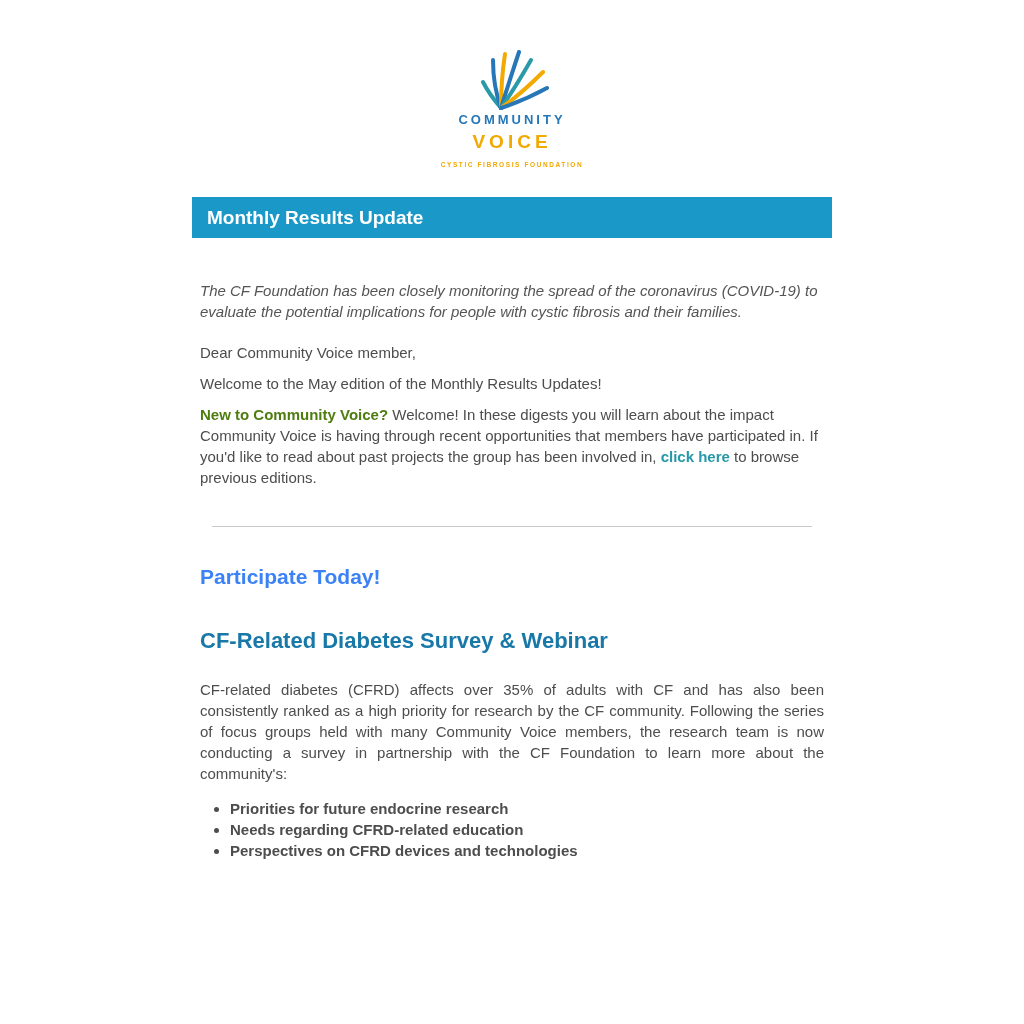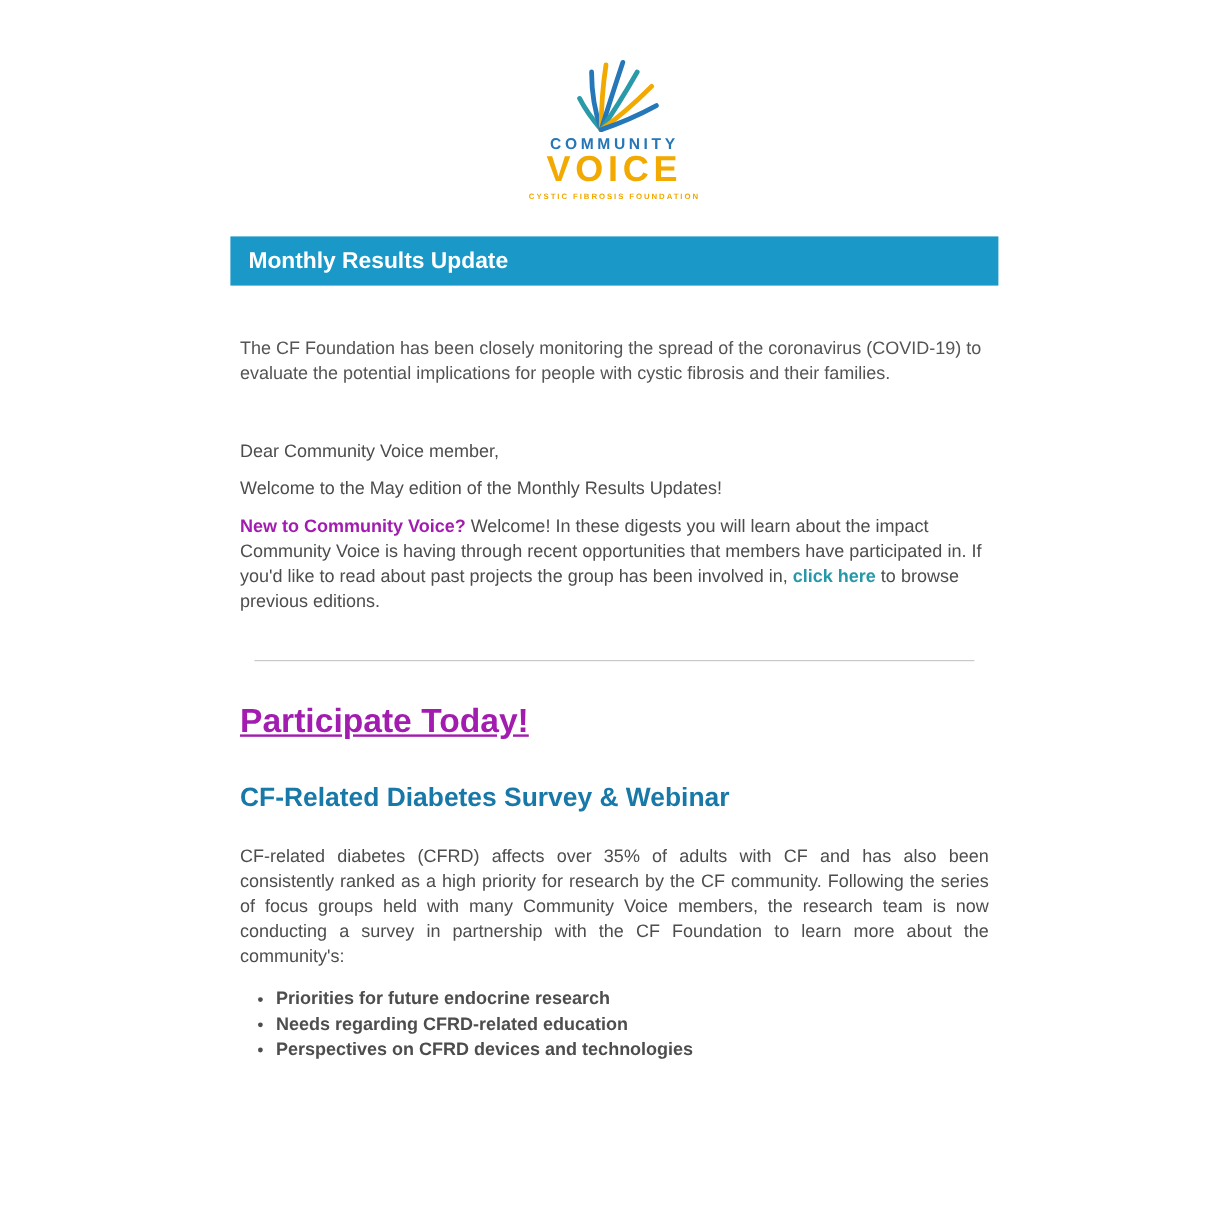--- a/index.html
+++ b/index.html
@@ -12,55 +12,55 @@
 
   
   .logo-wrap { text-align: center; padding: 48px 0 0; }
   .logo-inner { display: inline-block; }
   .logo-fan { display: block; margin: 0 auto 2px; }
   .logo-community {
     color: #2577b8; font-weight: bold; font-size: 13px;
     letter-spacing: 3px; line-height: 15px;
   }
   .logo-voice {
-    color: #f2a900; font-weight: bold; font-size: 30px;
+    color: #f2a900; font-weight: bold; font-size: 19px;
     letter-spacing: 4px; line-height: 30px;
   }
   .logo-tagline {
     color: #f2a900; font-weight: bold; font-size: 6.5px;
     letter-spacing: 1.6px; line-height: 9px; margin-top: 3px;
   }
 
   
   .header-bar {
     margin-top: 26px;
     background: #1a99c9;
     height: 41px; line-height: 41px;
     padding: 0 15px; box-sizing: border-box;
     color: #ffffff; font-weight: bold; font-size: 19px;
   }
 
   
   .content { padding: 0 8px; font-size: 15px; line-height: 21px; }
   .content p { margin: 0 0 10px; }
-  .intro { margin: 42px 0 44px !important; color: #555555; }
+  .intro { margin: 42px 0 20px !important; font-style: italic; color: #555555; }
   .block { display: block; }
   .link { color: #2798a8; text-decoration: none; }
   .link.bold { font-weight: bold; }
   .new-members { margin-bottom: 38px !important; }
-  strong { color: #a21caf; }
+  strong { color: #4d7c0f; }
 
   hr.divider {
     border: 0; border-top: 1px solid #c9c9c9;
     width: 600px; margin: 0 auto 34px;
   }
 
   h1.participate {
-    color: #a21caf; font-size: 28px; line-height: 32px;
-    margin: 0 0 36px; font-weight: bold; text-decoration: underline;
+    color: #3b82f6; font-size: 21px; line-height: 32px;
+    margin: 0 0 36px; font-weight: bold;
   }
   h2.survey {
     color: #1878a8; font-size: 22px; line-height: 24px;
     margin: 0 0 26px; font-weight: bold;
   }
   .justify { text-align: justify; }
   ul.topics { margin: 14px 0 16px; padding-left: 30px; }
   ul.topics li { margin: 0 0 0; line-height: 21px; font-weight: bold; }
   .cta { margin-bottom: 32px !important; }
 

